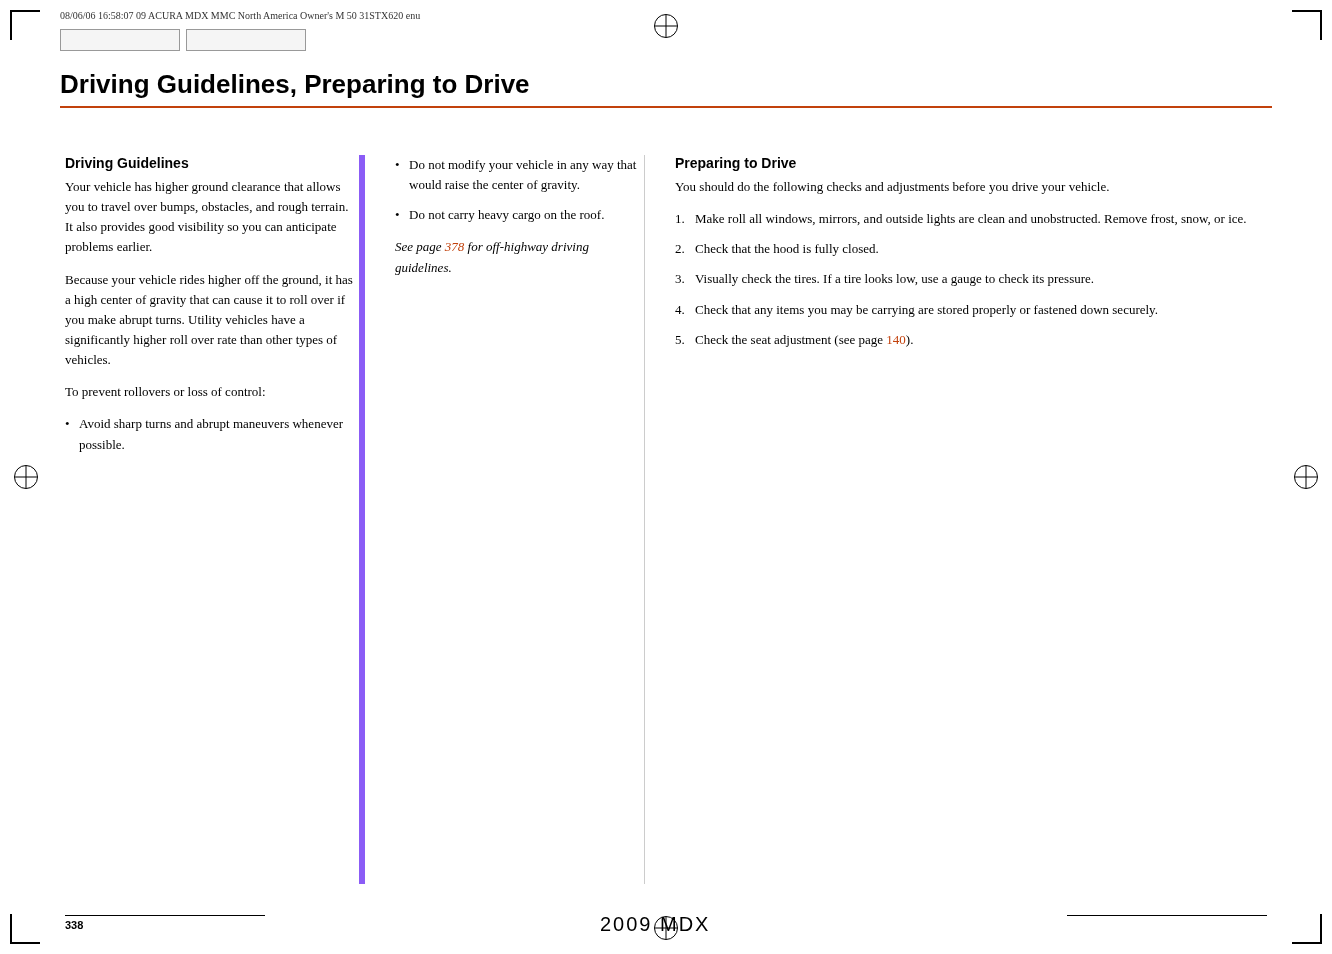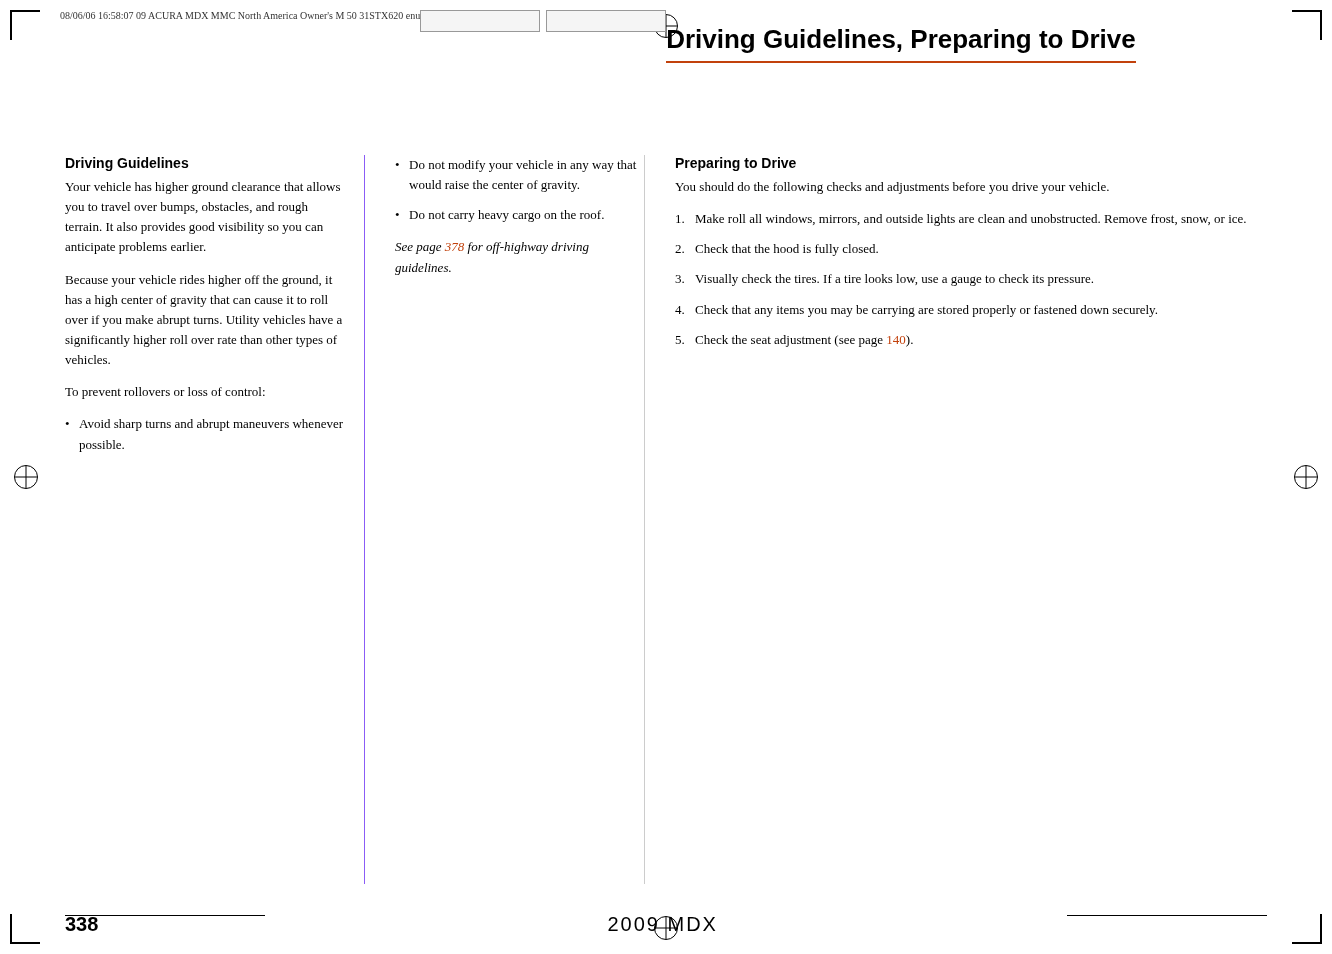--- a/index.html
+++ b/index.html
@@ -105,21 +105,21 @@
       transform: translateY(-50%);
     }
 
     
     .header {
       position: absolute;
       top: 10px;
       left: 60px;
       right: 60px;
       display: flex;
-      flex-direction: row;
+      flex-direction: column;
     }
 
     .header-meta {
       font-size: 10px;
       color: #333;
       margin-bottom: 8px;
     }
 
     .tab-boxes {
       display: flex;
@@ -154,22 +154,21 @@
       left: 65px;
       right: 65px;
       bottom: 70px;
       display: flex;
       gap: 0;
     }
 
     
     .col-left {
       flex: 0 0 300px;
-      padding-right: 20px;
-      border-right: 1px solid #8b5cf6;
+      border-right: 6px solid #8b5cf6;
     }
 
     .col-middle {
       flex: 0 0 280px;
       padding-left: 30px;
       border-right: 1px solid #ccc;
     }
 
     .col-right {
       flex: 1;
@@ -250,21 +249,21 @@
       bottom: 18px;
       left: 65px;
       right: 65px;
       display: flex;
       justify-content: space-between;
       align-items: center;
     }
 
     .page-number {
       font-weight: bold;
-      font-size: 20px;
+      font-size: 11px;
       font-family: Arial, Helvetica, sans-serif;
     }
 
     .footer-brand {
       font-size: 20px;
       font-family: Arial, Helvetica, sans-serif;
       font-weight: normal;
       letter-spacing: 2px;
     }
 

